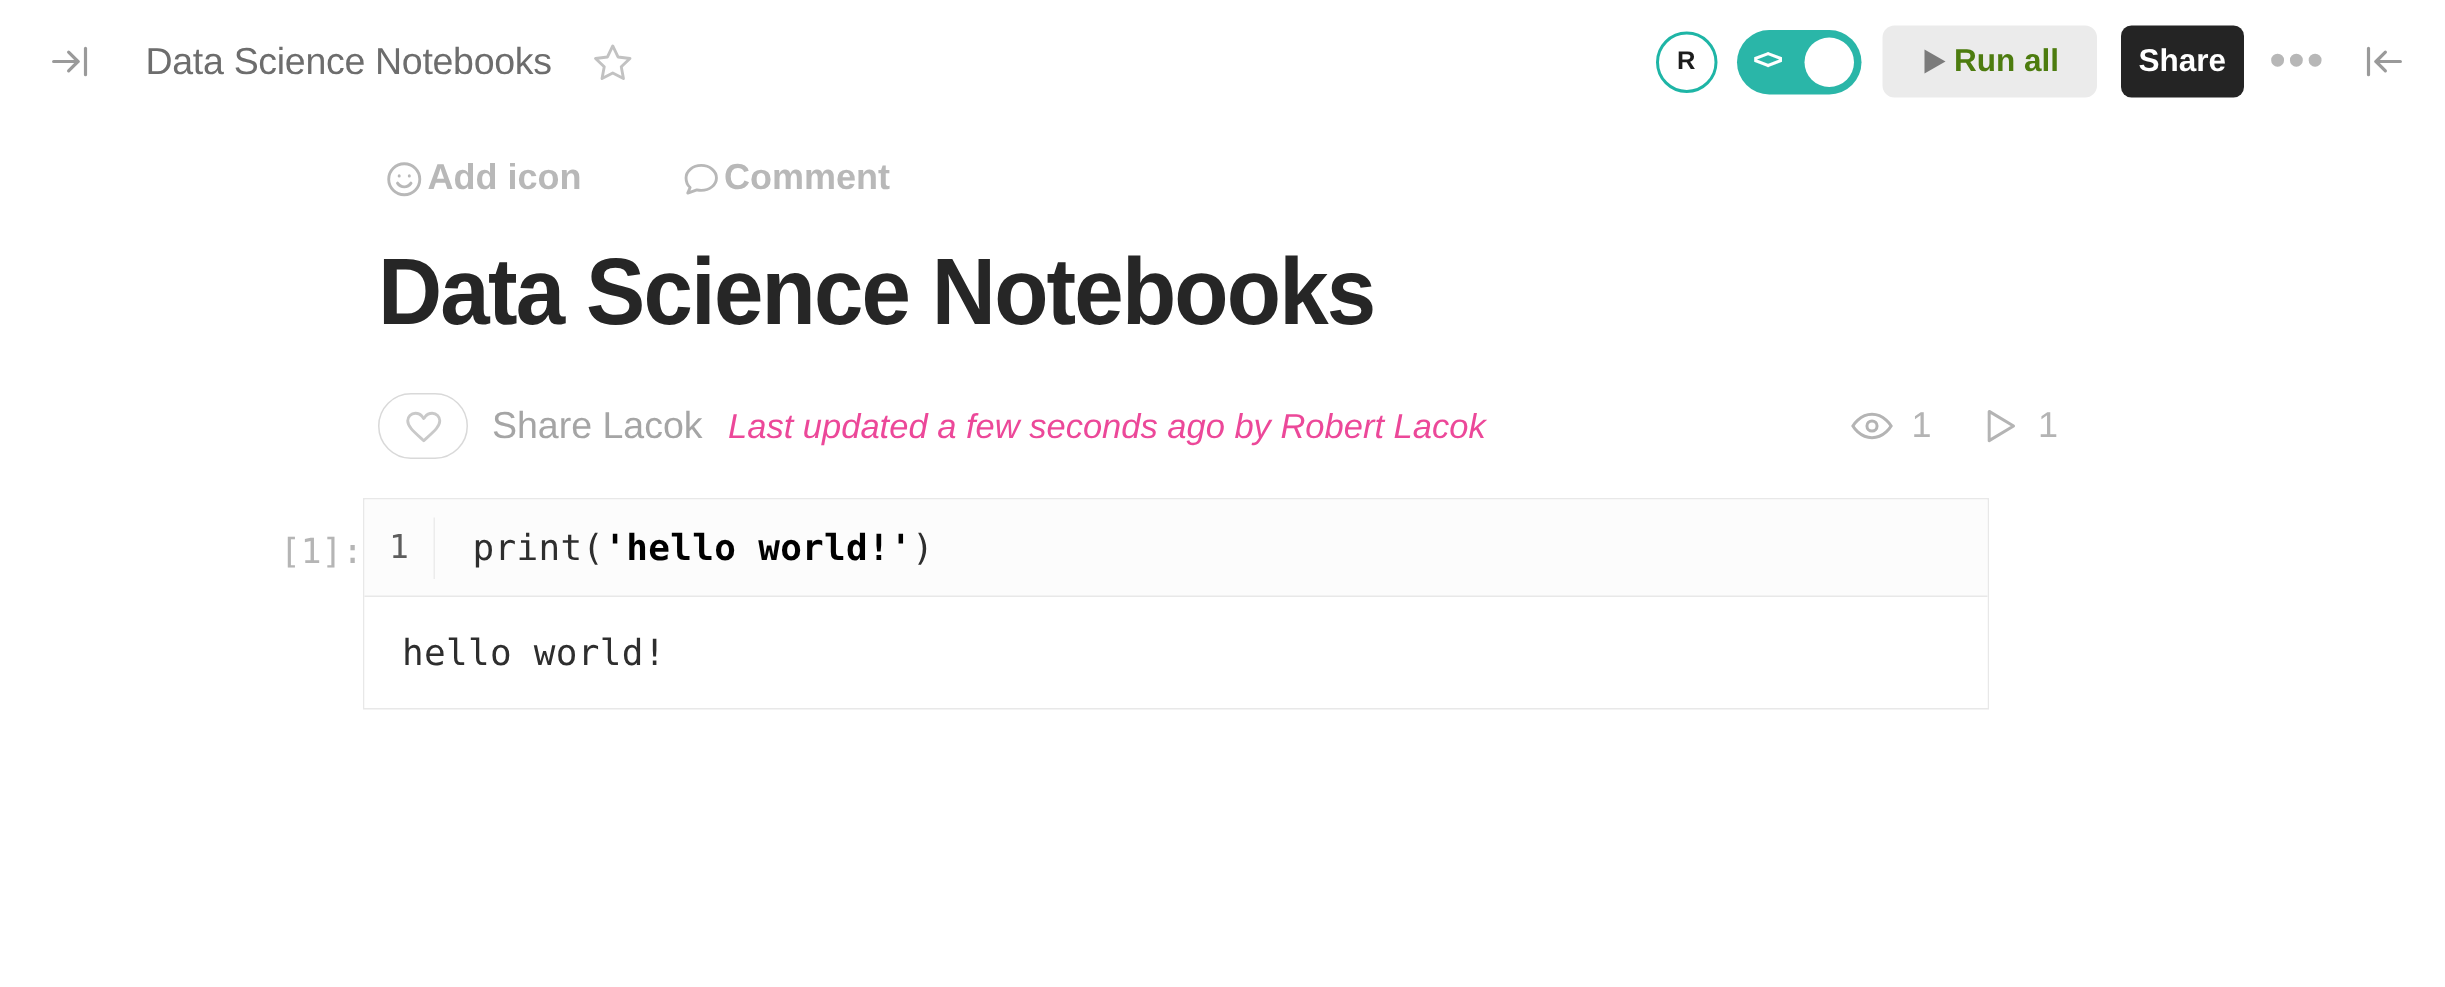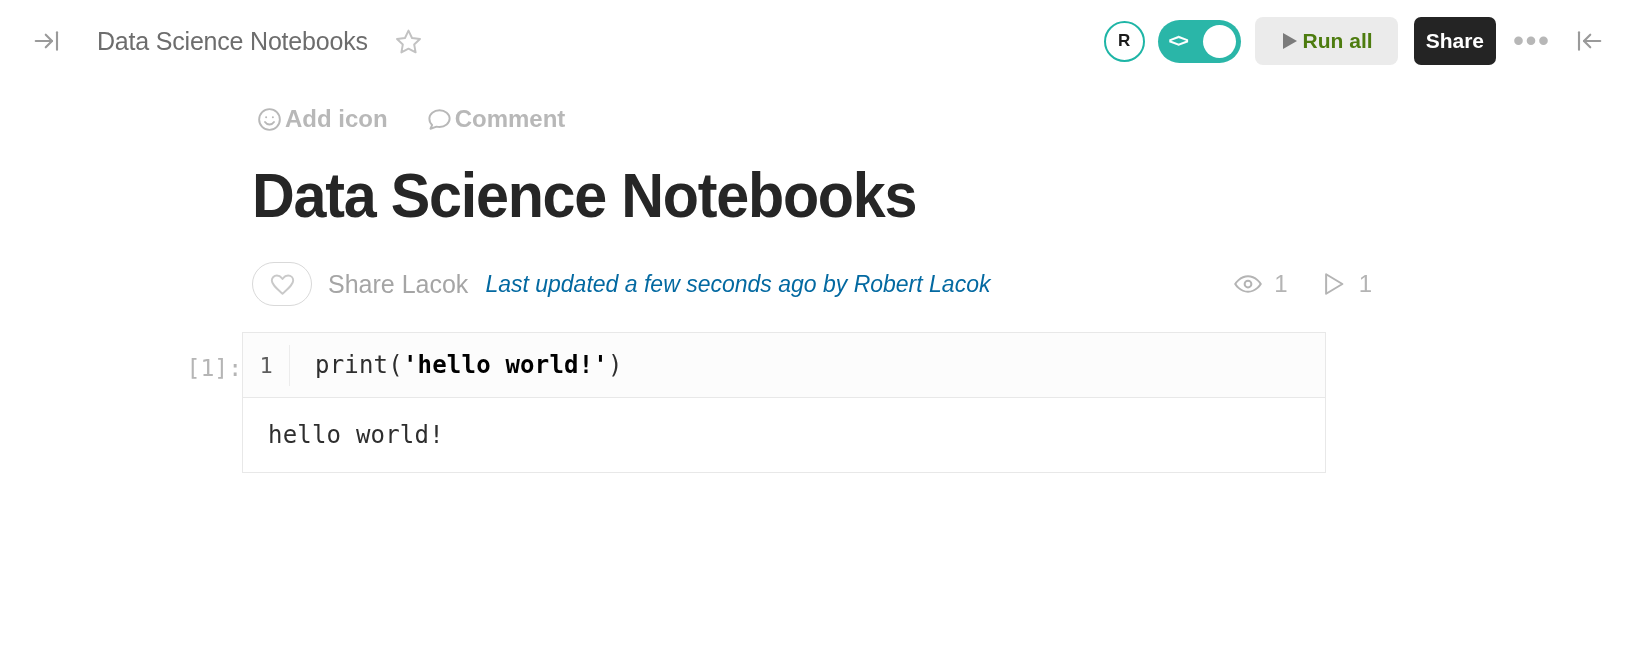--- a/index.html
+++ b/index.html
@@ -155,20 +155,21 @@
     left: 0;
     width: 1630px;
   }
 
   .meta-actions {
     display: flex;
     align-items: center;
     margin-left: 256px;
     margin-top: 20px;
     height: 34px;
+    gap: 28px;
   }
   .meta-action {
     display: flex;
     align-items: center;
     color: #b8b8b8;
     font-size: 24px;
     font-weight: bold;
     cursor: pointer;
   }
   .meta-action + .meta-action { margin-left: 38px; }
@@ -207,21 +208,21 @@
   }
   .author {
     margin-left: 16px;
     font-size: 25px;
     color: #a5a5a5;
     white-space: nowrap;
   }
   .updated {
     margin-left: 17px;
     font-size: 23px;
-    color: #0369a1;
+    color: #ec4899;
     font-style: italic;
     white-space: nowrap;
     text-align: center;
   }
   .byline-spacer { flex: 1 1 auto; }
   .stat {
     display: flex;
     align-items: center;
     color: #b4b4b4;
     font-size: 24px;

